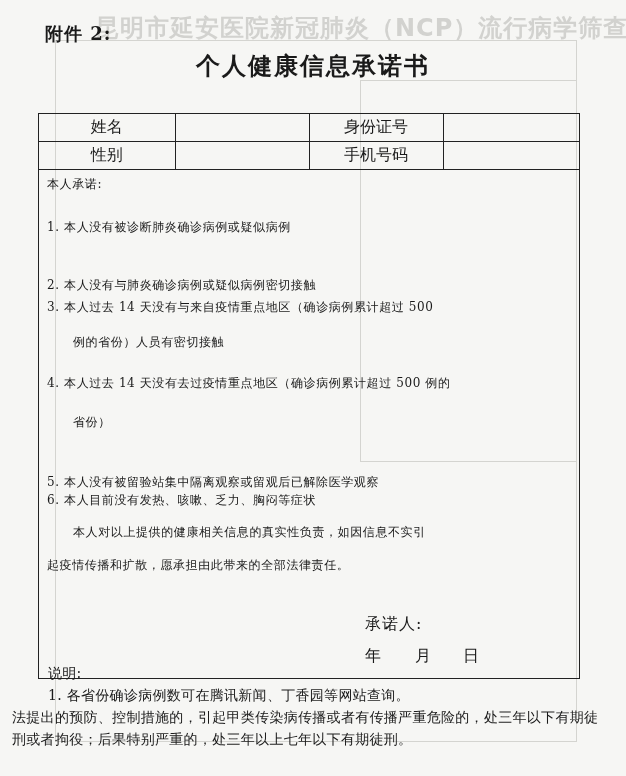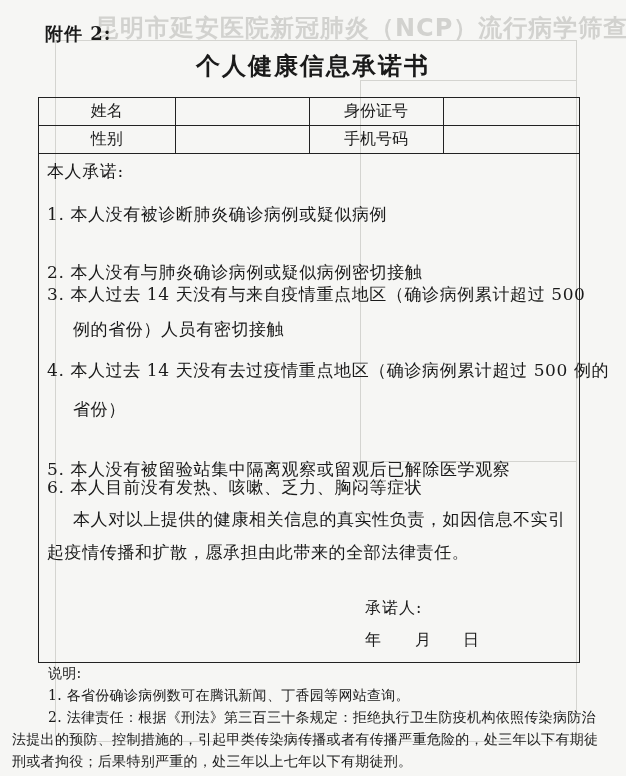--- a/index.html
+++ b/index.html
@@ -18,33 +18,33 @@
   .ghost-box { position:absolute; border:1px solid #d4d4d0; pointer-events:none; }
 
   .attach {
     position:absolute; left:12px; top:22px; font-size:18px; font-weight:bold; letter-spacing:1px;padding-left:33px;
   }
   .title {
     position:absolute; left:0; width:626px; top:50px; text-align:center;
     font-size:24px; font-weight:bold; letter-spacing:2px;
   }
   .frame {
-    position:absolute; left:38px; top:97px; width:540px; height:564px;
+    position:absolute; left:38px; top:113px; width:540px; height:564px;
     border:1.5px solid #222;
   }
   .info-table {
     position:absolute; left:0; top:0; width:540px; border-collapse:collapse;
   }
   .info-table td {
     border:1.5px solid #222; height:27px; font-size:16px; text-align:center; padding:0;
   }
   .info-table tr:first-child td { border-top:none; }
   .info-table td:first-child { border-left:none; }
   .info-table td:last-child { border-right:none; }
-  .line { position:absolute; left:8px; font-size:17px; white-space:nowrap; letter-spacing:0.6px; }
+  .line { position:absolute; left:8px; font-size:12px; white-space:nowrap; letter-spacing:0.6px; }
   .ind { left:34px; }
   .sign { position:absolute; font-size:16px; letter-spacing:1px; }
   .notes { position:absolute; left:12px; top:662px; width:606px; font-size:14px; line-height:22px; }
   .notes .n { white-space:nowrap; letter-spacing:0.3px; }
 </style>
 </head>
 <body>
 
 <div class="ghost ghost-title">昆明市延安医院新冠肺炎（NCP）流行病学筛查表</div>
 <div class="ghost-box" style="left:55px;top:40px;width:520px;height:700px;"></div>
@@ -91,16 +91,15 @@
 
   <div class="sign" style="left:326px;top:500px;">承诺人:</div>
   <div class="sign" style="left:326px;top:532px;">年</div>
   <div class="sign" style="left:376px;top:532px;">月</div>
   <div class="sign" style="left:424px;top:532px;">日</div>
 </div>
 
 <div class="notes">
   <div class="n" style="padding-left:36px;">说明:</div>
   <div class="n" style="padding-left:36px;">1. 各省份确诊病例数可在腾讯新闻、丁香园等网站查询。</div>
-  <div class="n" style="padding-left:36px;">2. 法律责任：根据《刑法》第三百三十条规定：拒绝执行卫生防疫机构依照传染病防治</div>
   <div class="n">法提出的预防、控制措施的，引起甲类传染病传播或者有传播严重危险的，处三年以下有期徒</div>
   <div class="n">刑或者拘役；后果特别严重的，处三年以上七年以下有期徒刑。</div>
 </div>
 
 </body></html>

